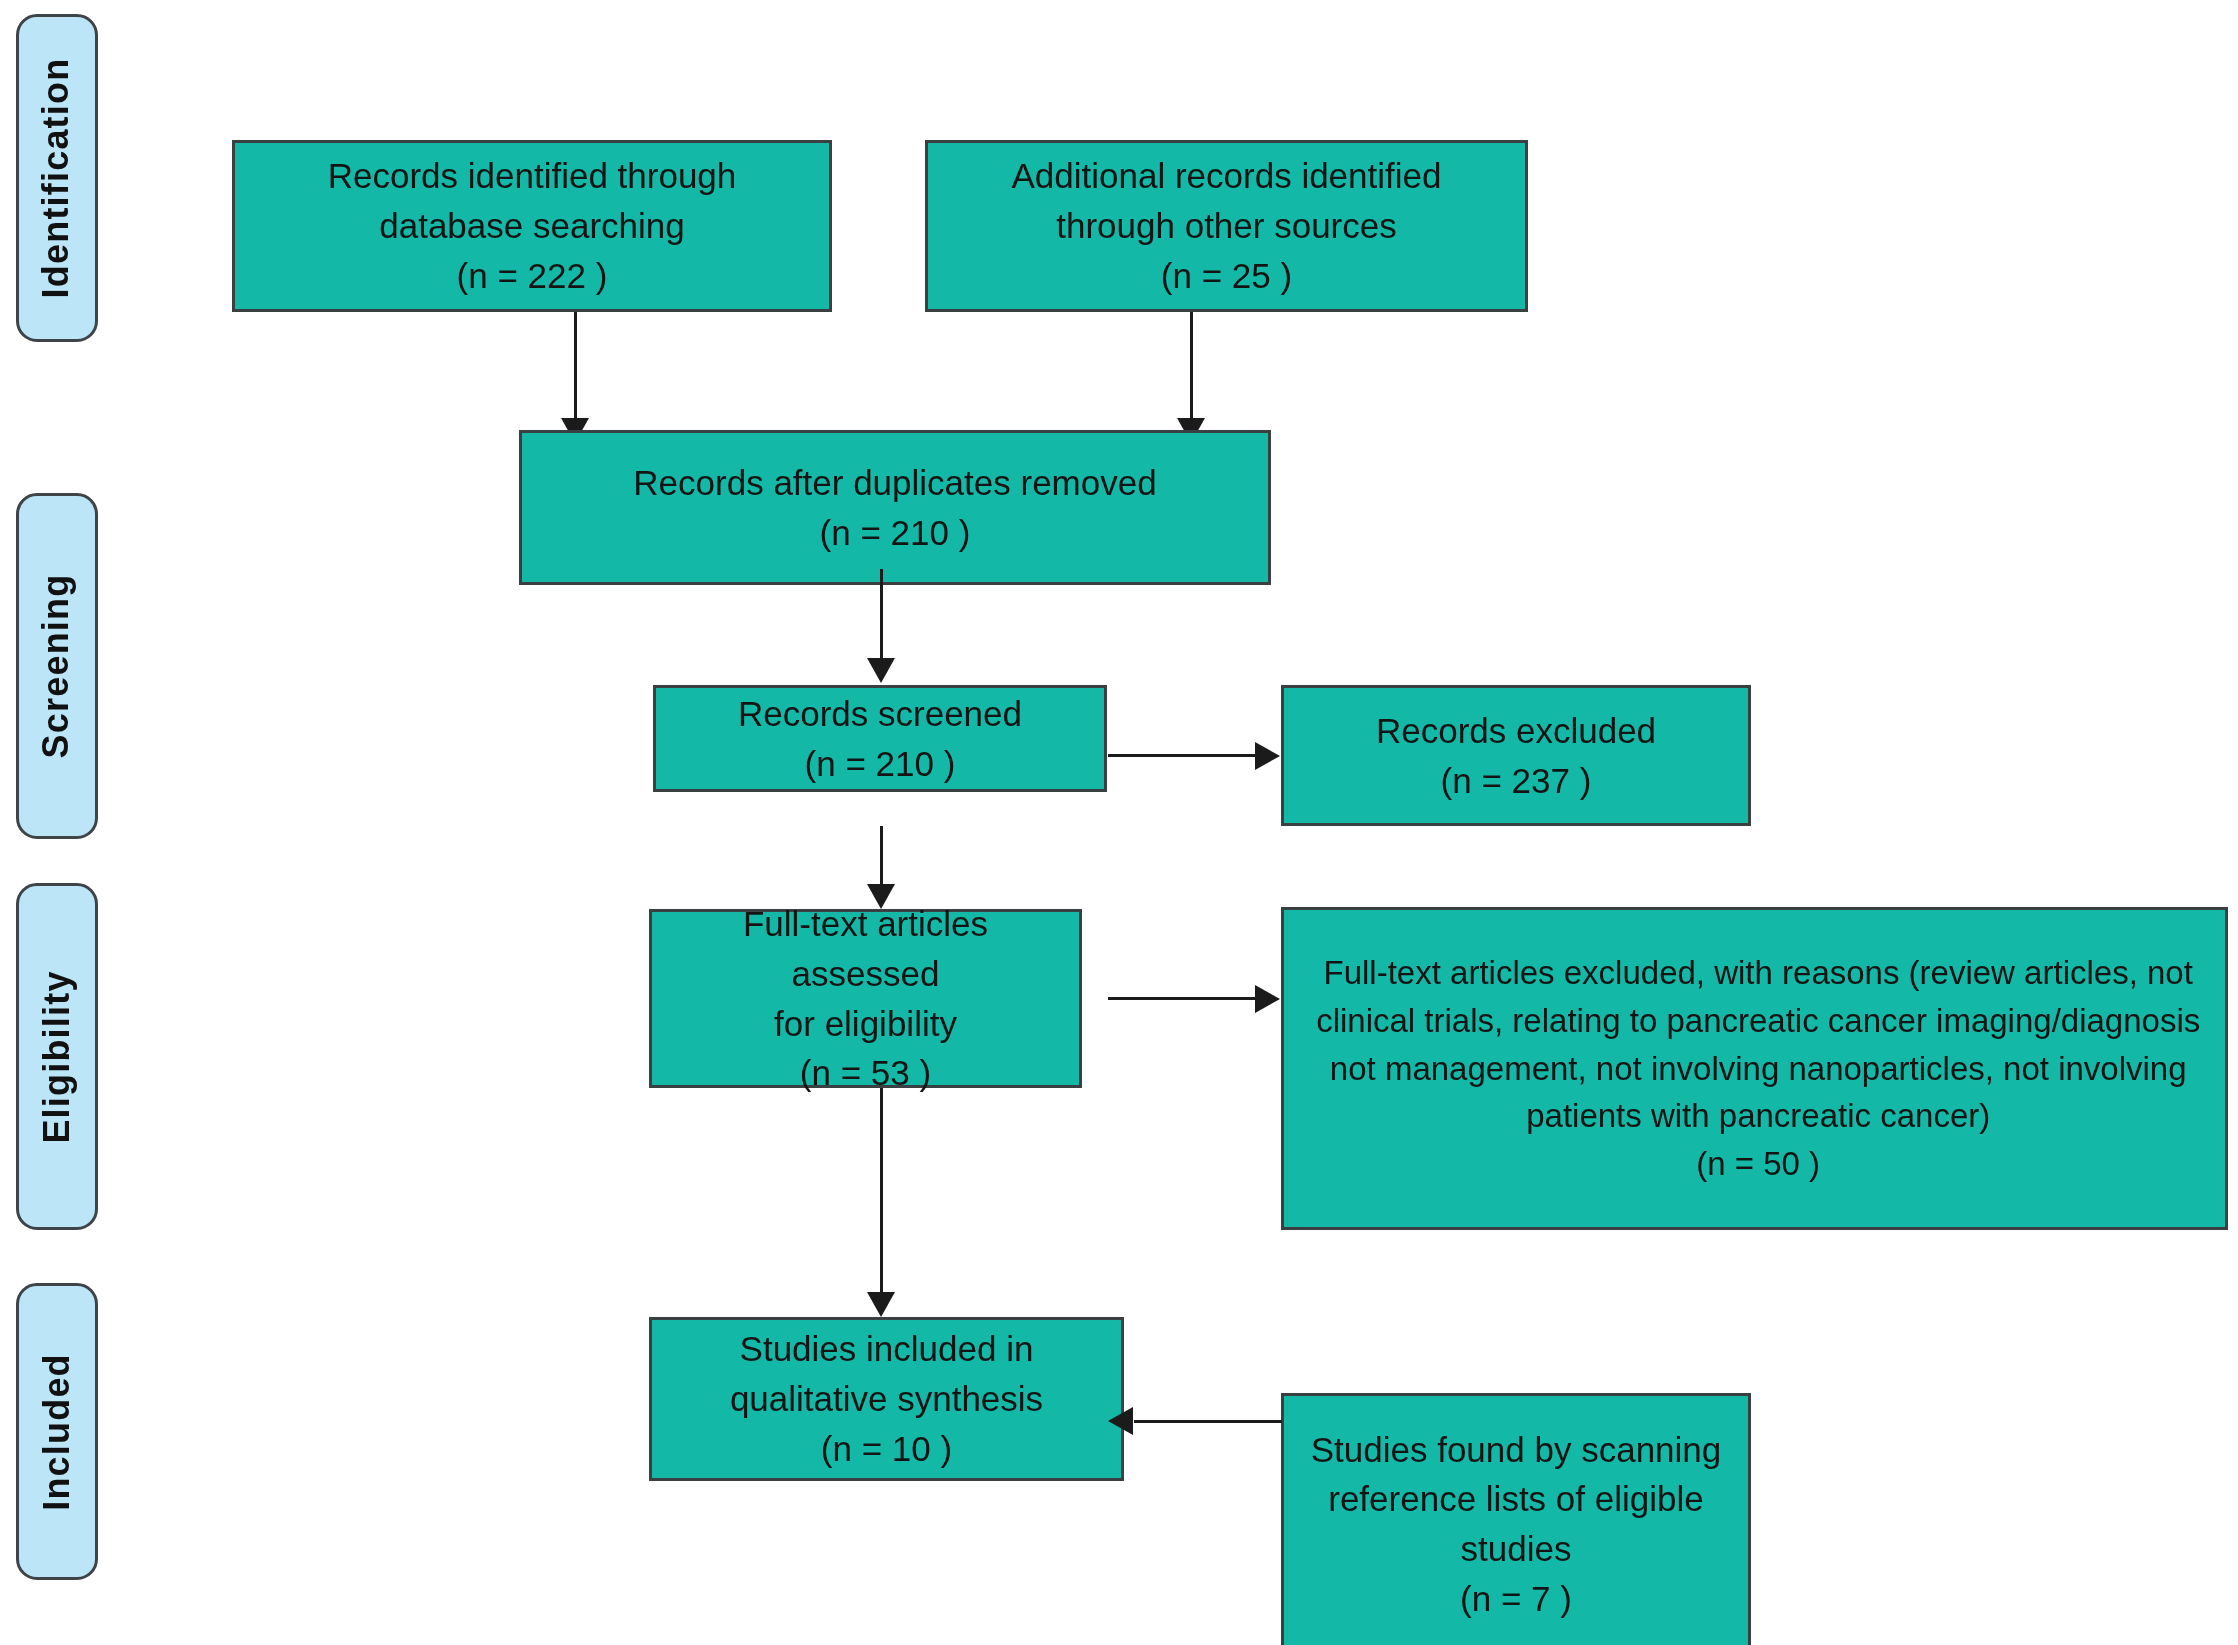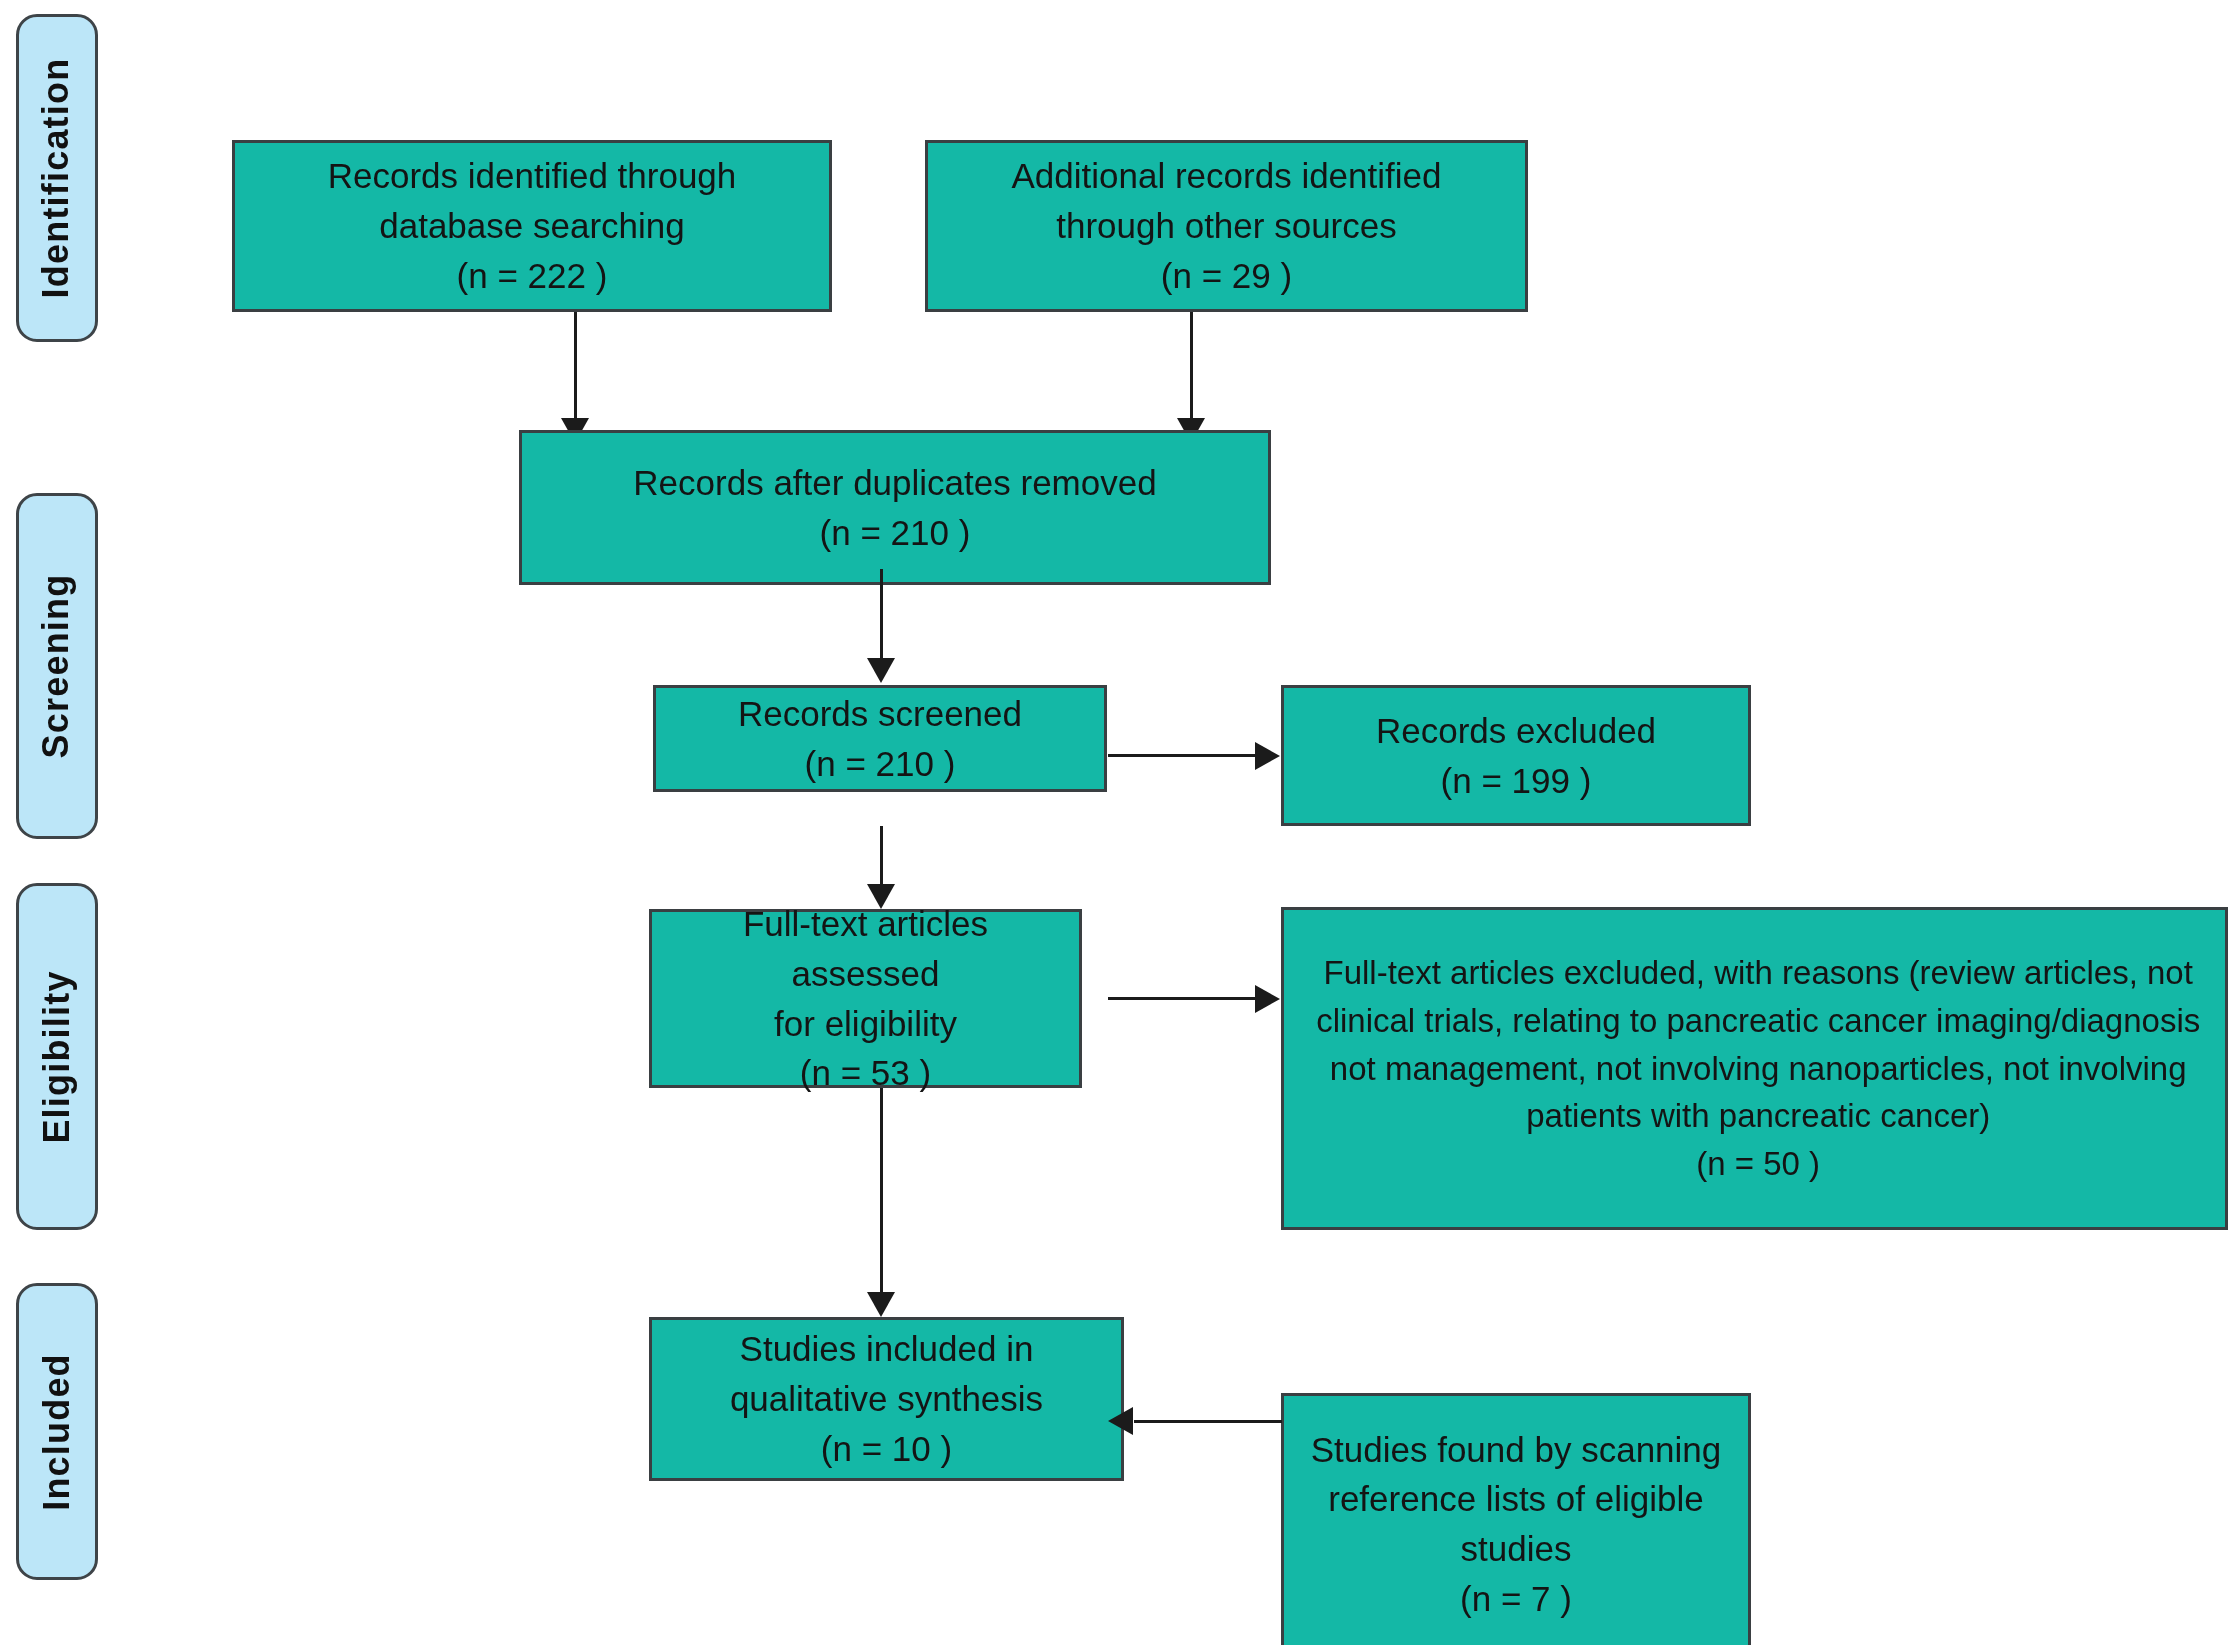--- a/index.html
+++ b/index.html
@@ -124,21 +124,21 @@
 
   <div class="flow-box" style="left:232px; top:140px; width:600px; height:172px;">
     <div class="box-text">Records identified through
 database searching
 (n =  222  )</div>
   </div>
 
   <div class="flow-box" style="left:925px; top:140px; width:603px; height:172px;">
     <div class="box-text">Additional records identified
 through other sources
-(n =  29  )</div>
+(n =  25  )</div>
   </div>
 
   <div class="conn-v" style="left:574px; top:312px; height:111px;"></div>
   <div class="arrow-down" style="left:561px; top:418px;"></div>
 
   <div class="conn-v" style="left:1190px; top:312px; height:111px;"></div>
   <div class="arrow-down" style="left:1177px; top:418px;"></div>
 
   <div class="flow-box" style="left:519px; top:430px; width:752px; height:155px;">
     <div class="box-text">Records after duplicates removed
@@ -148,21 +148,21 @@
   <div class="conn-v" style="left:880px; top:569px; height:93px;"></div>
   <div class="arrow-down" style="left:867px; top:658px;"></div>
 
   <div class="flow-box" style="left:653px; top:685px; width:454px; height:107px;">
     <div class="box-text">Records screened
 (n =  210  )</div>
   </div>
 
   <div class="flow-box" style="left:1281px; top:685px; width:470px; height:141px;">
     <div class="box-text">Records excluded
-(n =  199  )</div>
+(n =  237  )</div>
   </div>
 
   <div class="conn-h" style="left:1108px; top:754px; width:151px;"></div>
   <div class="arrow-right" style="left:1255px; top:742px;"></div>
 
   <div class="conn-v" style="left:880px; top:826px; height:62px;"></div>
   <div class="arrow-down" style="left:867px; top:884px;"></div>
 
   <div class="flow-box" style="left:649px; top:909px; width:433px; height:179px;">
     <div class="box-text">Full-text articles assessed

